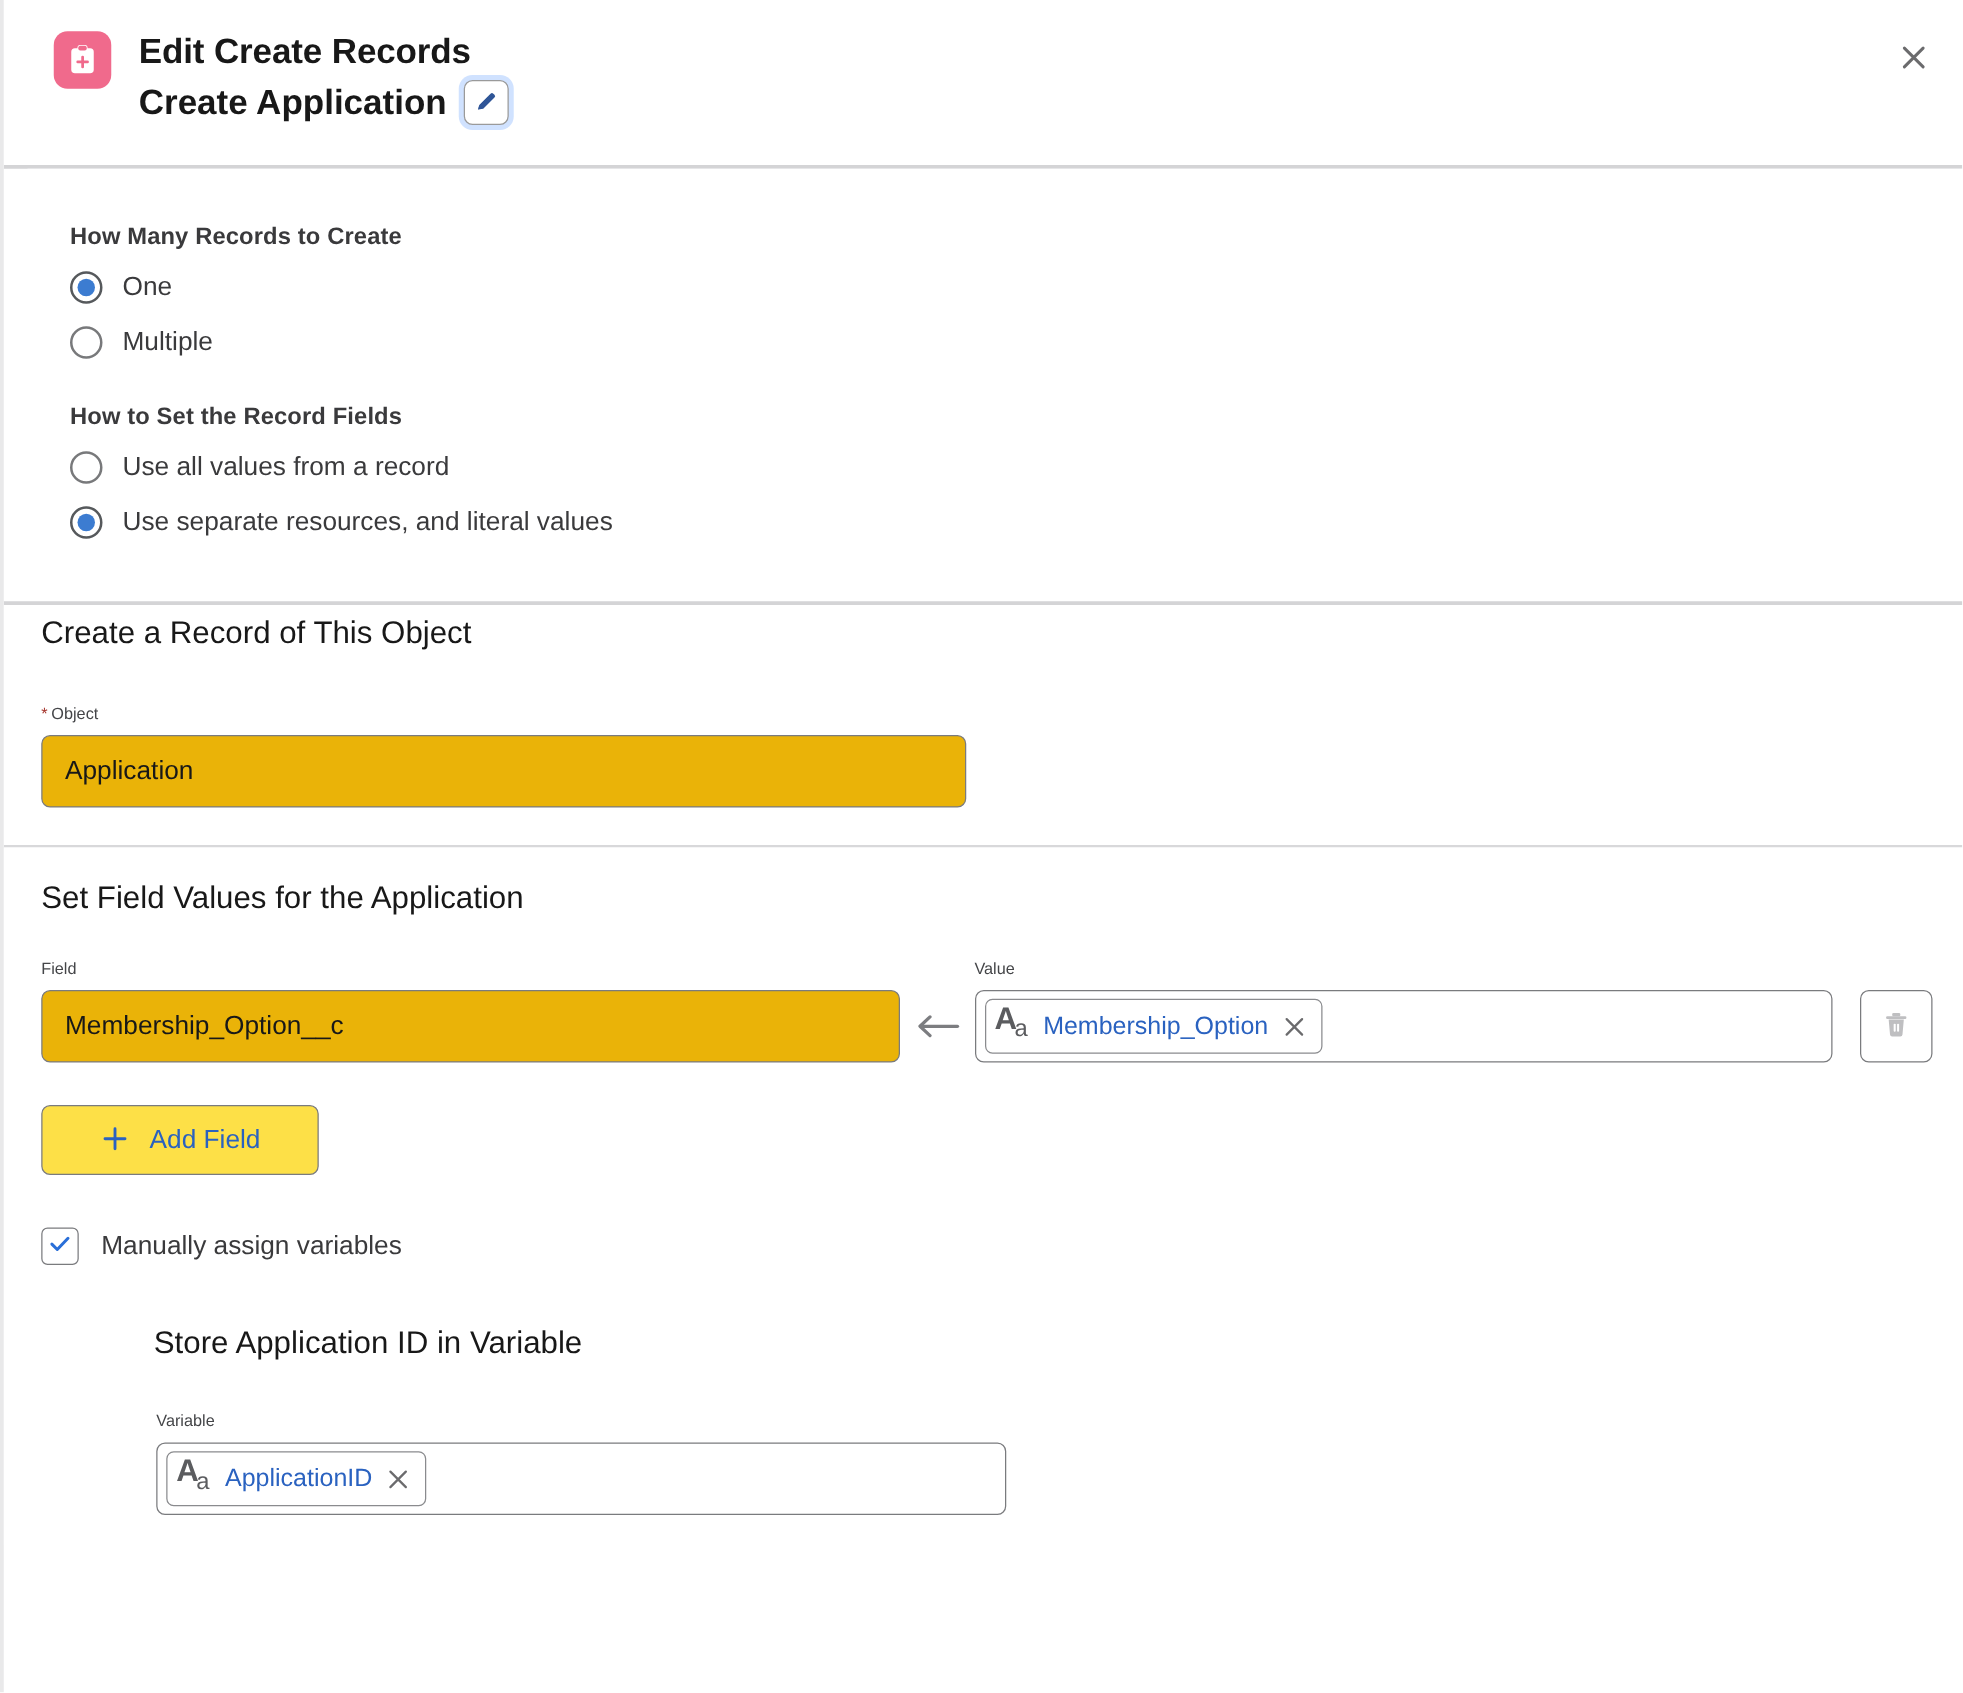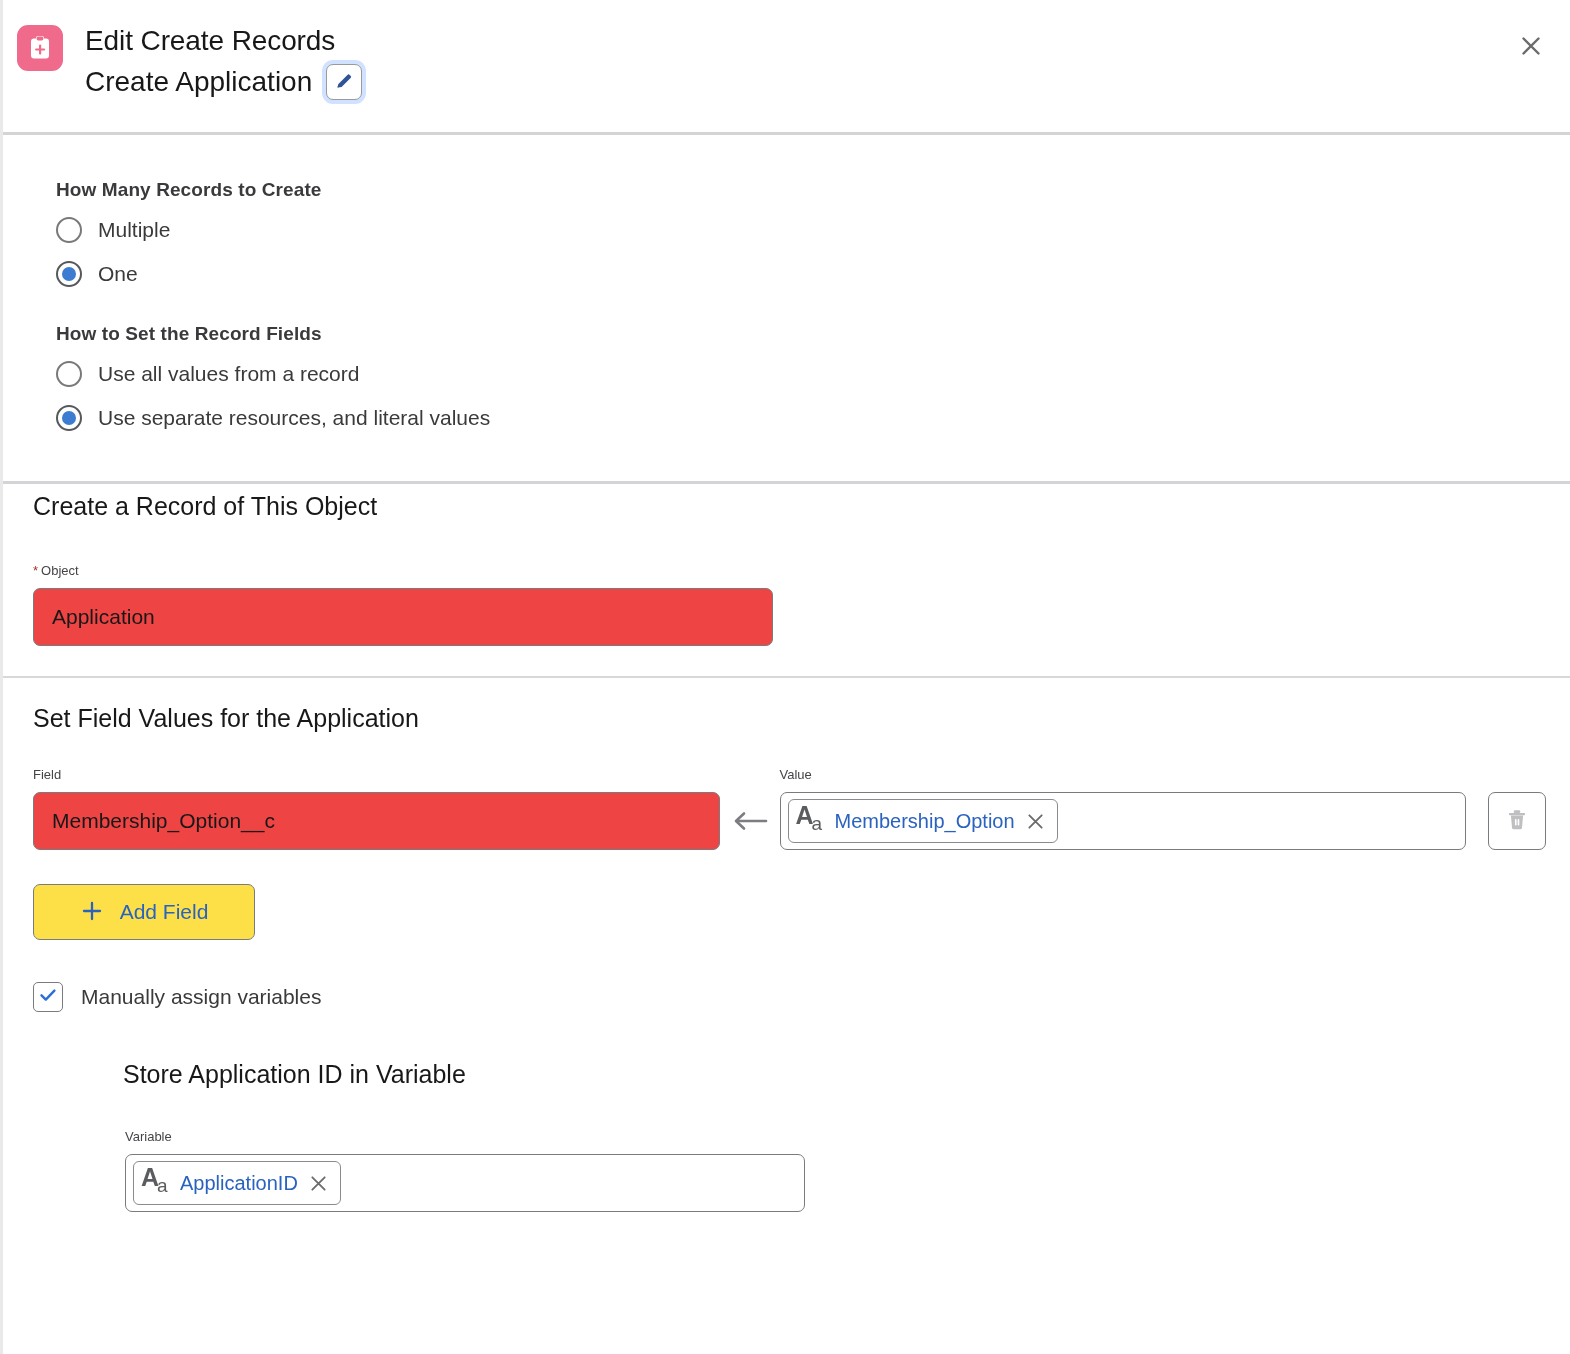--- a/index.html
+++ b/index.html
@@ -14,25 +14,26 @@
     position: relative;
     width: 1570px; height: 1354px;
     background: #ffffff;
     overflow: hidden;
     border-left: 3px solid #e9e9ea;
   }
 
   
   .header {
     position: relative;
-    padding: 22px 24px 20px 14px;
+    padding: 22px 24px 20px 40px;
     display: flex;
     align-items: flex-start;
     min-height: 132px;
     background: #ffffff;
+    font-weight: bold;
   }
   .hdr-icon {
     width: 46px; height: 46px;
     border-radius: 11px;
     background: #f06a8c;
     flex: 0 0 auto;
     margin-top: 3px;
     display: flex; align-items: center; justify-content: center;
   }
   .hdr-titles {
@@ -130,21 +131,21 @@
     font-size: 13px;
     color: #444548;
     margin-bottom: 10px;
   }
   .req-star { color: #a4322a; margin-right: 3px; }
 
   .text-input {
     height: 58px;
     border: 1px solid #7a7b7e;
     border-radius: 7px;
-    background: #ef4444;
+    background: #eab308;
     display: flex; align-items: center;
     padding: 0 18px;
     font-size: 21px;
     color: #181818;
     cursor: text;
   }
   .object-block { margin-left: 6px; width: 740px; }
 
   
   .fv-row {
@@ -306,27 +307,27 @@
     </button>
   </div>
 
   <div class="divider-thick"></div>
 
   <div class="section sec-pad-a">
 
     <div class="group-label">How Many Records to Create</div>
 
     <div class="radio-row">
+      <span class="radio checked"></span>
+      <span class="radio-label">One</span>
+    </div>
+
+    <div class="radio-row">
       <span class="radio"></span>
       <span class="radio-label">Multiple</span>
-    </div>
-
-    <div class="radio-row">
-      <span class="radio checked"></span>
-      <span class="radio-label">One</span>
     </div>
 
     <div class="group-label second">How to Set the Record Fields</div>
 
     <div class="radio-row">
       <span class="radio"></span>
       <span class="radio-label">Use all values from a record</span>
     </div>
 
     <div class="radio-row">

